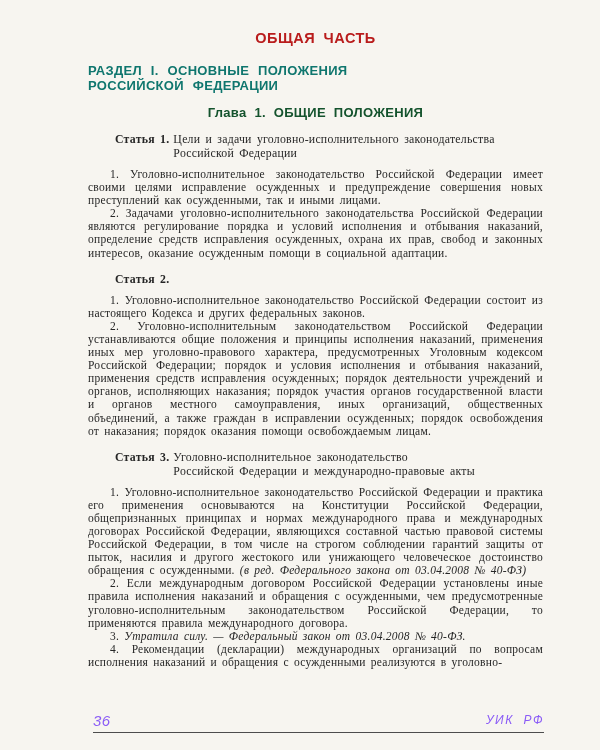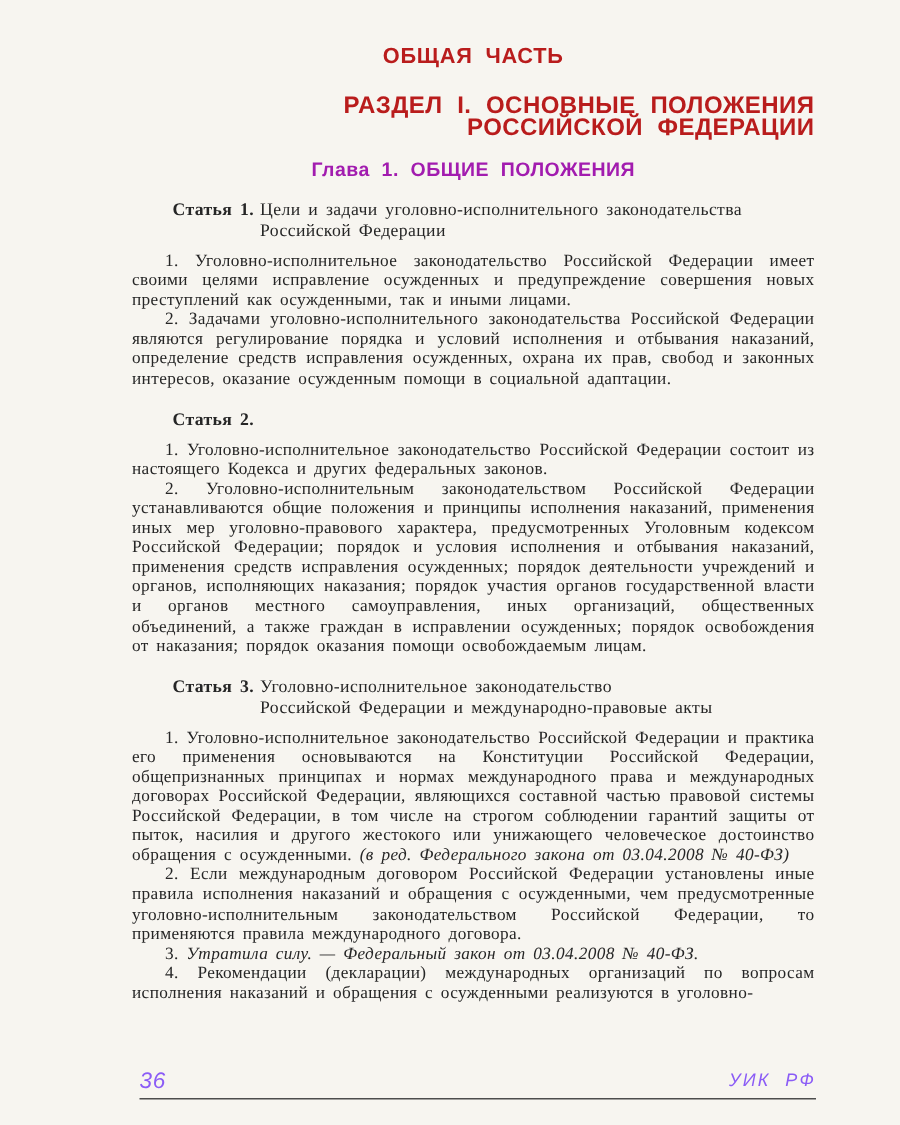--- a/index.html
+++ b/index.html
@@ -28,40 +28,40 @@
     font-family: "Liberation Sans", sans-serif;
     font-weight: bold;
     font-size: 14.5px;
     line-height: 16px;
     letter-spacing: 0.5px;
     word-spacing: 4px;
     color: #b91c1c;
   }
   .section-title {
     margin: 0 0 12px 0;
-    text-align: right;
+    text-align: left;
     font-family: "Liberation Sans", sans-serif;
     font-weight: bold;
-    font-size: 16px;
+    font-size: 13px;
     line-height: 14.5px;
     letter-spacing: 0.3px;
     word-spacing: 5px;
-    color: #b91c1c;
+    color: #0f766e;
   }
   .section-title-line { display: block; }
   .chapter-title {
     margin: 0 0 2px 0;
     text-align: center;
     font-family: "Liberation Sans", sans-serif;
     font-weight: bold;
     font-size: 13px;
     line-height: 15px;
     letter-spacing: 0.3px;
     word-spacing: 4px;
-    color: #a21caf;
+    color: #14532d;
   }
   
   .article { margin-top: 12px; }
   .article-heading {
     display: flex;
     align-items: flex-start;
     margin: 0 0 8px 27px;
     font-size: 11.8px;
     line-height: 14px;
     letter-spacing: 0.25px;

